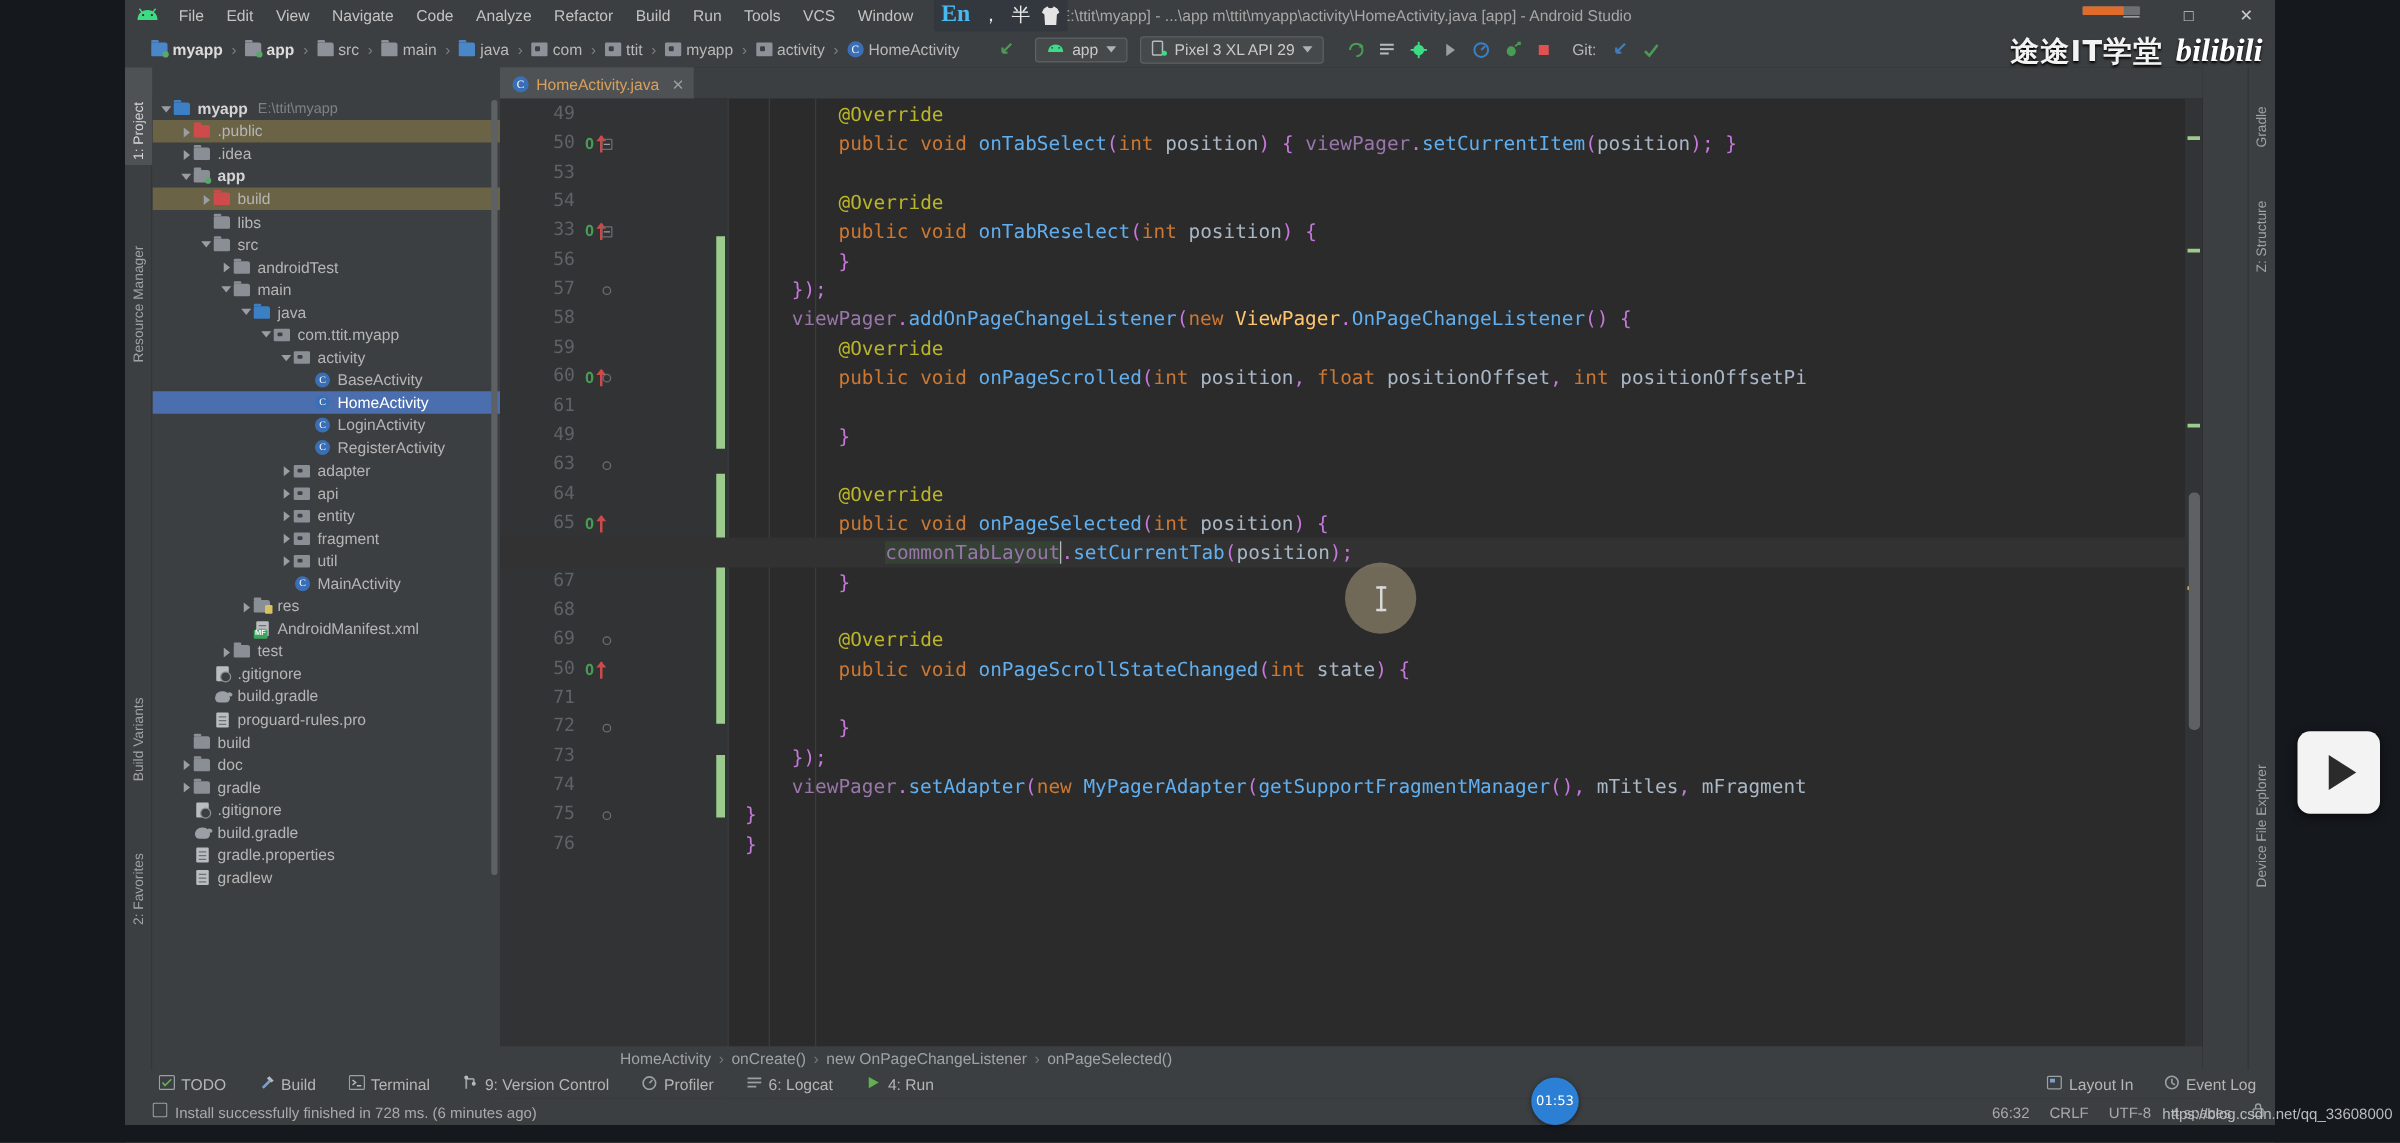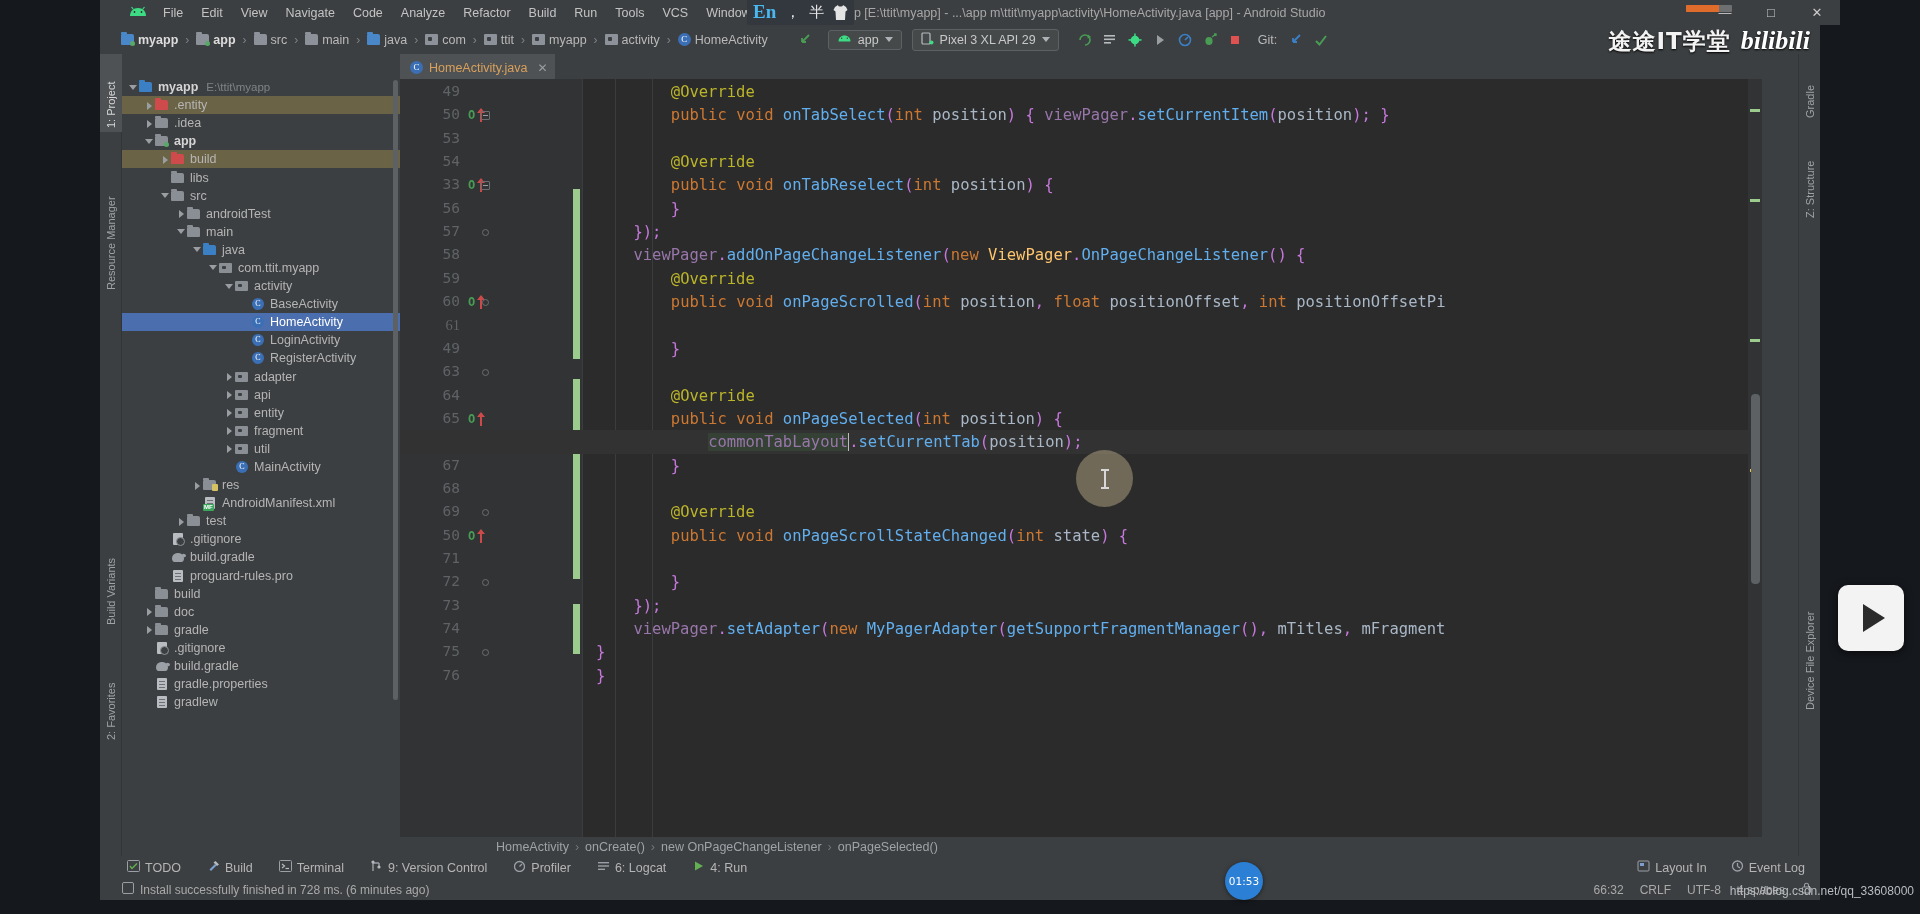--- a/index.html
+++ b/index.html
@@ -22,21 +22,21 @@
 
   .ide {
     position:absolute; left:100px; top:0; width:1720px; height:900px;
     background:#3c3f41;
   }
 
   
   .titlebar {
     position:absolute; left:0; top:0; width:1720px; height:25px;
     background:#3c3f41; display:flex; align-items:center;
-    font-size:12.5px; color:#bbbbbb; white-space:nowrap;margin-left:20px;
+    font-size:12.5px; color:#bbbbbb; white-space:nowrap;
   }
   .as-logo {
     width:20px; height:16px; margin:0 6px 0 8px; position:relative; flex:0 0 auto;
   }
   .as-logo svg { display:block; }
   .menu { display:flex; align-items:center; gap:0px; }
   .menu-item {
     padding:2px 9px; color:#c3c3c3; font-size:12.5px; cursor:default;
   }
   .win-title {
@@ -599,21 +599,21 @@
             </span>
             <span class="tlabel bold">myapp</span>
             <span class="tpath">E:\ttit\myapp</span>
           </div>
           <div class="trow hl">
             <span style="display: inline-block; flex: 0 0 auto; width: 22px;"></span>
             <span class="tarrow r"></span>
             <span class="ticon">
               <span class="f-grey f-red"></span>
             </span>
-            <span class="tlabel">.entity</span>
+            <span class="tlabel">.public</span>
           </div>
           <div class="trow">
             <span style="display: inline-block; flex: 0 0 auto; width: 22px;"></span>
             <span class="tarrow r"></span>
             <span class="ticon">
               <span class="f-grey"></span>
             </span>
             <span class="tlabel">.idea</span>
           </div>
           <div class="trow">
@@ -899,21 +899,21 @@
             <div class="ovr-mark" style="top: 99.4px;">O</div>
             <div class="ovr-arrow" style="top: 100.4px;"></div>
             <div class="fold-minus" style="top: 102.4px;"></div>
             <div class="lnum" style="top: 120.75px;">56</div>
             <div class="lnum" style="top: 144.1px;">57</div>
             <div class="lnum" style="top: 167.45px;">58</div>
             <div class="lnum" style="top: 190.8px;">59</div>
             <div class="lnum" style="top: 214.15px;">60</div>
             <div class="ovr-mark" style="top: 216.15px;">O</div>
             <div class="ovr-arrow" style="top: 217.15px;"></div>
-            <div class="lnum" style="top: 237.5px; font-family: Liberation Serif, serif;">61</div>
+            <div class="lnum" style="top: 237.5px;">61</div>
             <div class="lnum" style="top: 260.85px;">49</div>
             <div class="lnum" style="top: 284.2px;">63</div>
             <div class="lnum" style="top: 307.55px;">64</div>
             <div class="lnum" style="top: 330.9px;">65</div>
             <div class="ovr-mark" style="top: 332.9px;">O</div>
             <div class="ovr-arrow" style="top: 333.9px;"></div>
             <div class="lnum" style="top: 354.25px;">66</div>
             <div class="lnum" style="top: 377.6px;">67</div>
             <div class="lnum" style="top: 400.95px;">68</div>
             <div class="lnum" style="top: 424.3px;">69</div>

